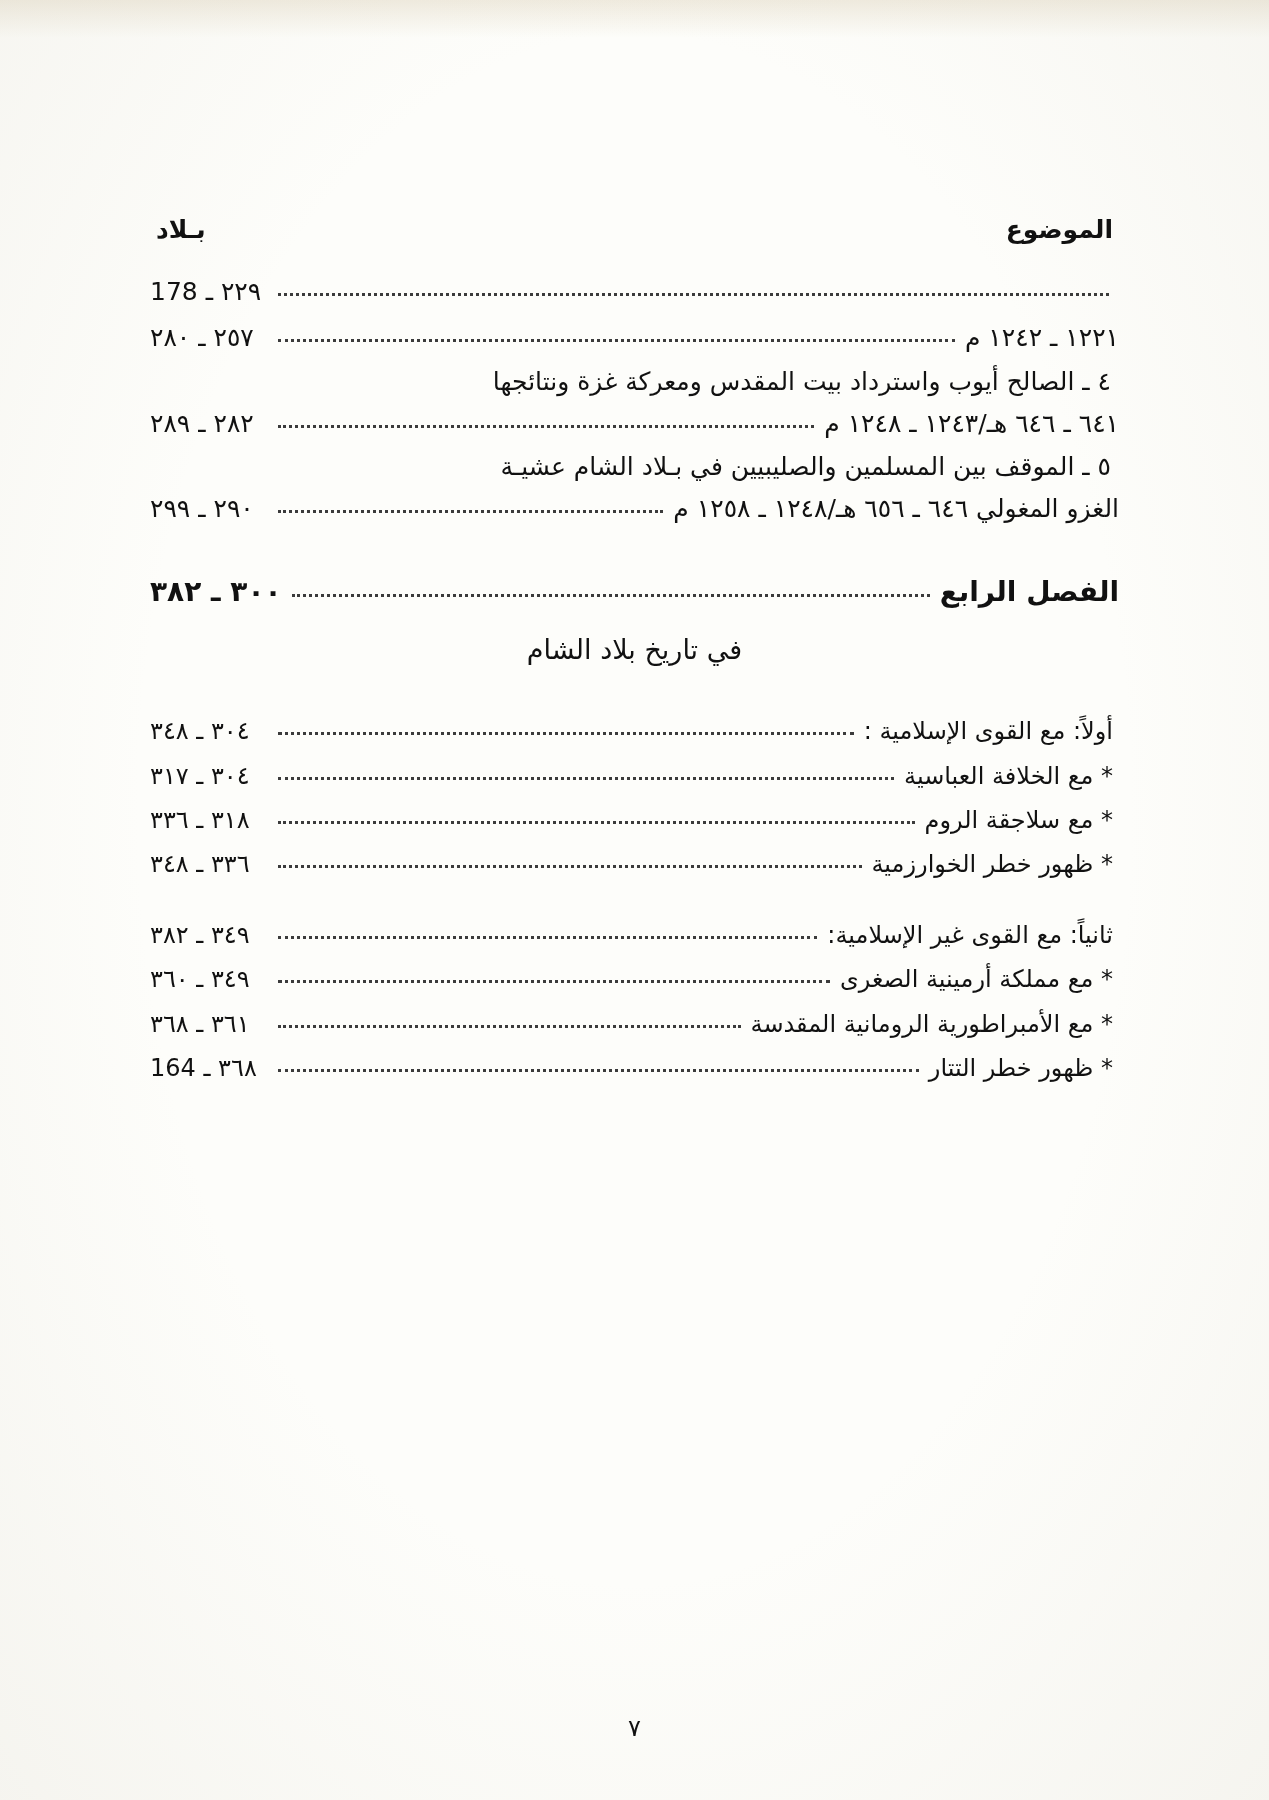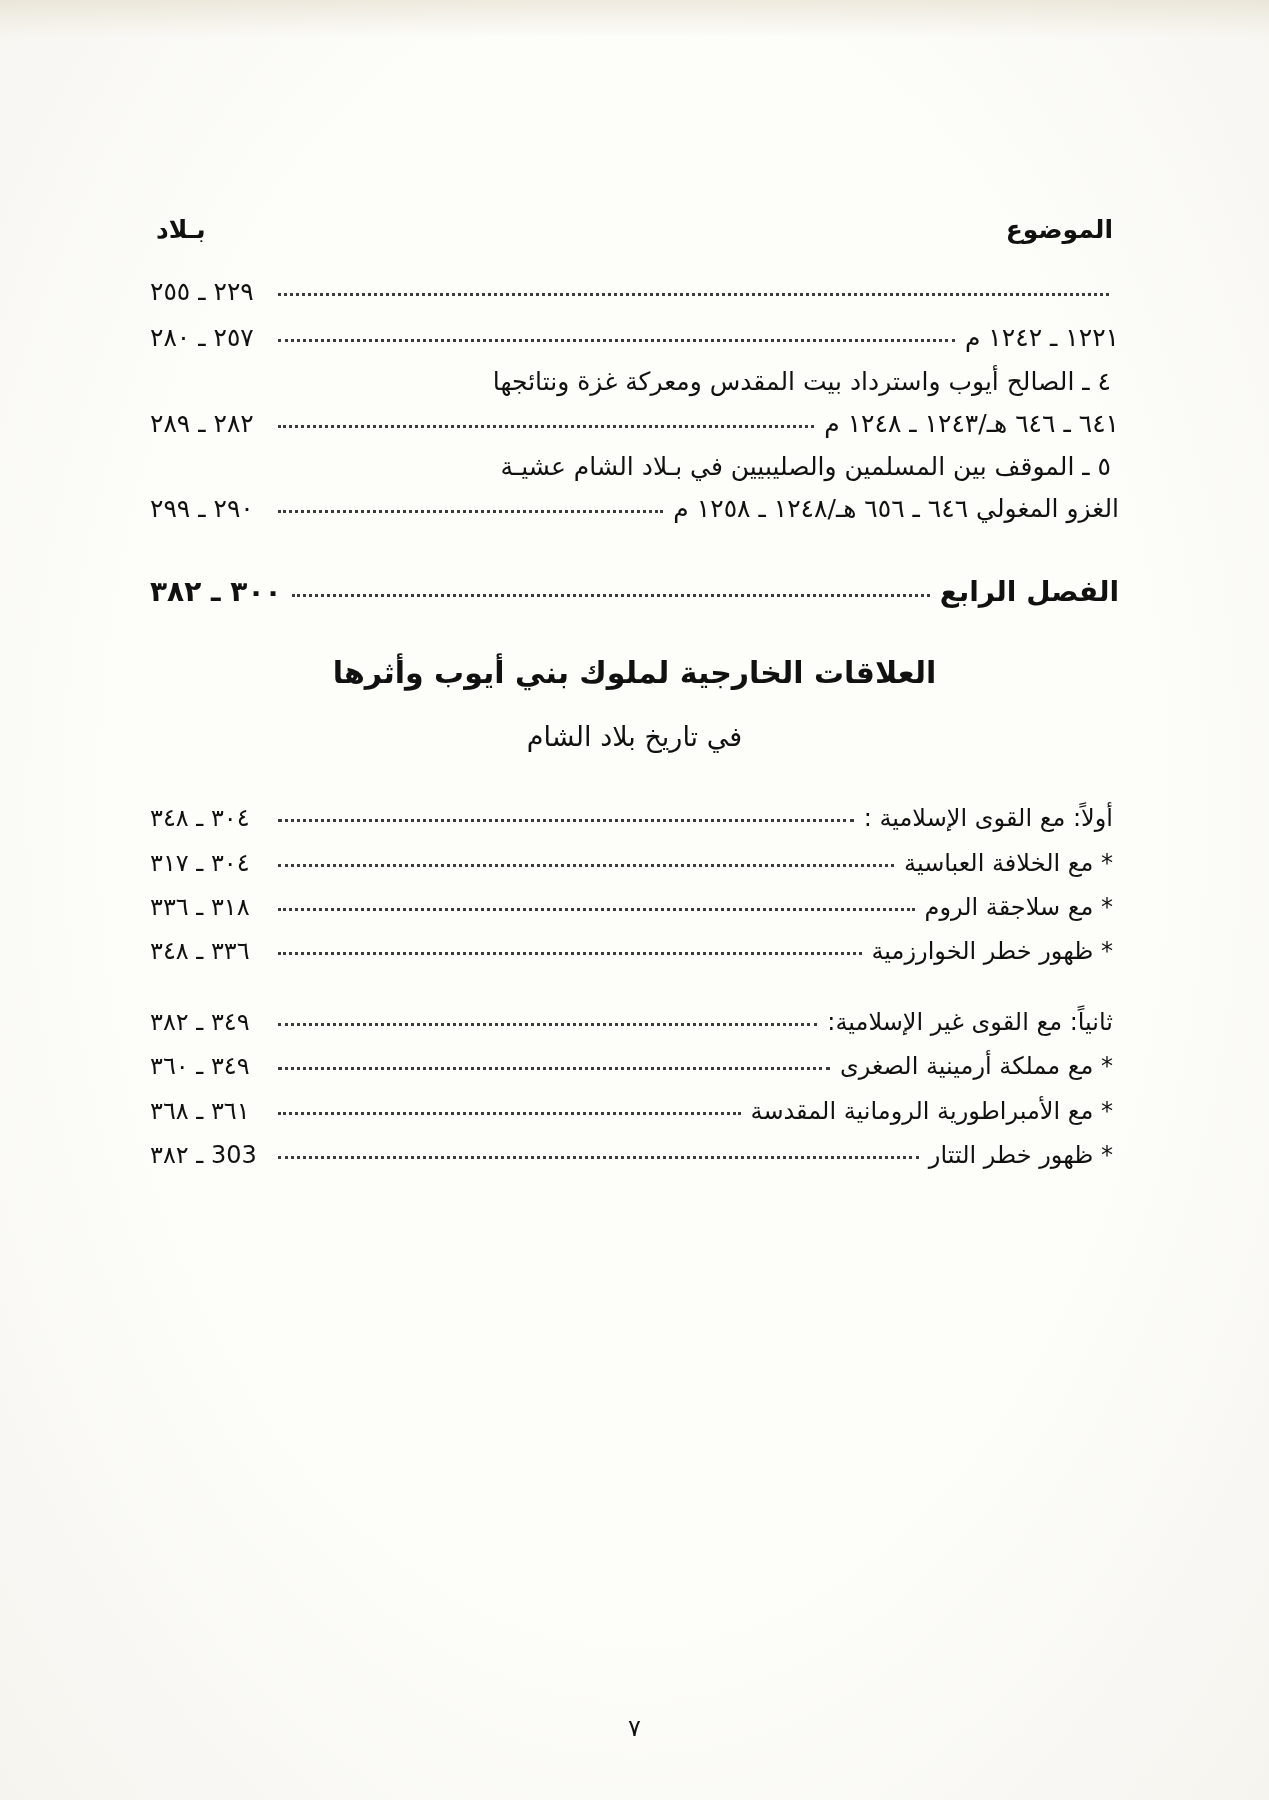--- a/index.html
+++ b/index.html
@@ -140,21 +140,21 @@
   <div class="content">
 
     <div class="head-row">
       <span>الموضوع</span>
       <span>بـلاد</span>
     </div>
 
     <div class="entry">
       <div class="cont-line">
         <span class="leader"></span>
-        <span class="pages">٢٢٩ ـ ٢٥٥</span>
+        <span class="pages">٢٢٩ ـ 178</span>
       </div>
     </div>
 
     <div class="entry">
       <div class="cont-line">
         <span class="txt">١٢٢١ ـ ١٢٤٢ م</span>
         <span class="leader"></span>
         <span class="pages">٢٥٧ ـ ٢٨٠</span>
       </div>
     </div>
@@ -176,21 +176,20 @@
         <span class="pages">٢٩٠ ـ ٢٩٩</span>
       </div>
     </div>
 
     <div class="chapter-row">
       <span class="txt">الفصل الرابع</span>
       <span class="leader"></span>
       <span class="pages">٣٠٠ ـ ٣٨٢</span>
     </div>
 
-    <div class="chapter-title">العلاقات الخارجية لملوك بني أيوب وأثرها</div>
     <div class="chapter-subtitle">في تاريخ بلاد الشام</div>
 
     <div class="group">
       <div class="sub-row">
         <span class="txt">أولاً: مع القوى الإسلامية :</span>
         <span class="leader"></span>
         <span class="pages">٣٠٤ ـ ٣٤٨</span>
       </div>
       <div class="sub-row">
         <span class="txt">* مع الخلافة العباسية</span>
@@ -221,20 +220,20 @@
         <span class="pages">٣٤٩ ـ ٣٦٠</span>
       </div>
       <div class="sub-row">
         <span class="txt">* مع الأمبراطورية الرومانية المقدسة</span>
         <span class="leader"></span>
         <span class="pages">٣٦١ ـ ٣٦٨</span>
       </div>
       <div class="sub-row">
         <span class="txt">* ظهور خطر التتار</span>
         <span class="leader"></span>
-        <span class="pages">303 ـ ٣٨٢</span>
+        <span class="pages">٣٦٨ ـ 164</span>
       </div>
     </div>
 
   </div>
 
   <div class="folio">٧</div>
 </div>
 
 </body></html>

